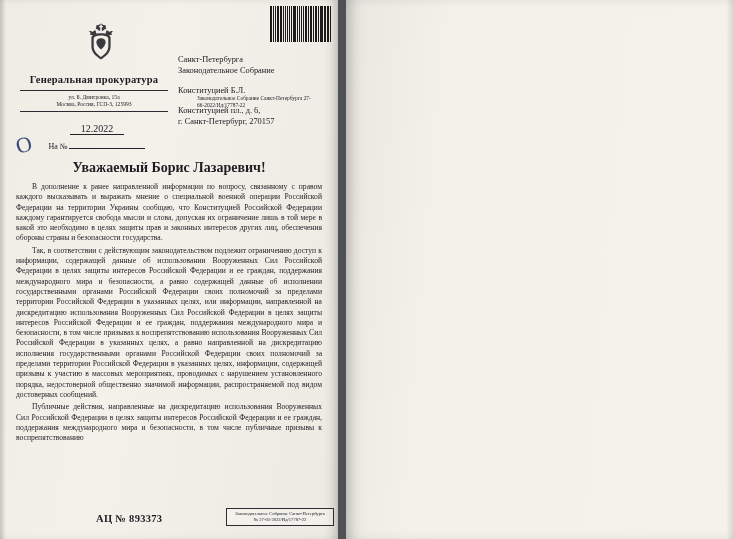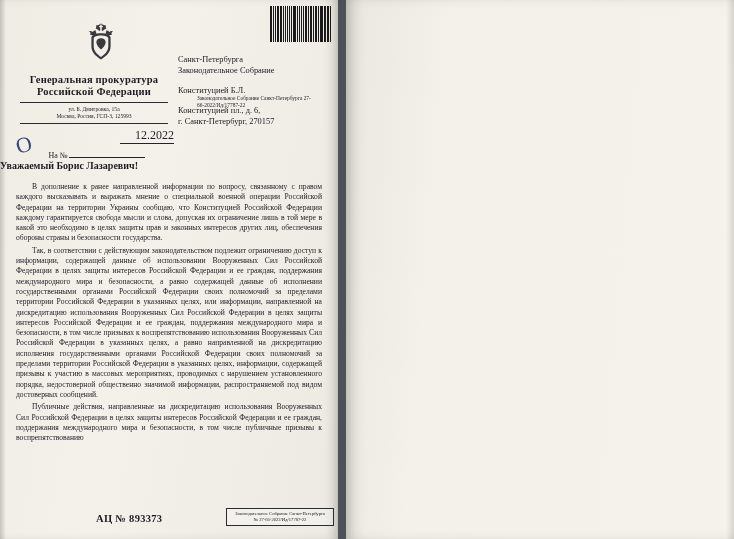--- a/index.html
+++ b/index.html
@@ -98,24 +98,24 @@
     line-height: 7px;
     color: #24242c;
   }
   .lh-rule2 {
     margin: 3px auto;
     width: 148px;
     height: 1px;
     background: #2b2b33;
   }
   .lh-date {
-    margin-top: 4px;
-    font-size: 12px;
+    margin-top: 11px;
+    font-size: 10px;
     color: #1d1d25;
-    text-align: right;
+    text-align: center;
     padding-left: 6px;
     position: relative;
   }
   .lh-date .underline {
     display: inline-block;
     border-bottom: 1px solid #23232b;
     min-width: 54px;
   }
   .lh-date2 {
     margin-top: 7px;
@@ -152,21 +152,22 @@
   }
   .addressee .ln { display: block; }
   .addressee .sp { margin-top: 9px; display: block; }
 
   
   .greeting {
     position: absolute;
     left: 0;
     right: 0;
     top: 160px;
-    font-size: 10px;
+    text-align: center;
+    font-size: 14px;
     font-weight: bold;
     color: #1b1b22;
   }
 
   
   .body-left {
     position: absolute;
     left: 16px;
     top: 182px;
     width: 306px;
@@ -275,21 +276,20 @@
         <path fill="currentColor" d="M29.4 9.2c-1.6-.5-3.1-.2-4.2.7-.8-1-1.9-1.5-3.1-1.4.3 1.1 0 2.2-.8 3 1.3.5 2.2 1.4 2.6 2.5 1.2-.9 2.6-1.2 4-.9-.6-1.2-.5-2.6.5-3.6z"></path>
         <path fill="currentColor" d="M17 11.2c5.4 0 9.6 1.8 9.6 4.6v8.7c0 5.6-4.4 9.8-9.6 12.9-5.2-3.1-9.6-7.3-9.6-12.9v-8.7c0-2.8 4.2-4.6 9.6-4.6z"></path>
         <path fill="#f2efe8" d="M17 13.4c-4 0-7.3 1.2-7.3 2.9v8.2c0 4.4 3.5 7.9 7.3 10.4 3.8-2.5 7.3-6 7.3-10.4v-8.2c0-1.7-3.3-2.9-7.3-2.9z"></path>
         <path fill="currentColor" d="M17 16.3c2.6 0 4.6 1.6 4.6 4 0 2.9-2.4 5.3-4.6 7.2-2.2-1.9-4.6-4.3-4.6-7.2 0-2.4 2-4 4.6-4z"></path>
       </svg>
     </div>
 
     <div class="lh">
       <div class="lh-title">
         <div>Генеральная прокуратура</div>
-        <div>Российской Федерации</div>
       </div>
       <div class="lh-rule"></div>
       <div class="lh-addr">
         <div>ул. Б. Дмитровка, 15а</div>
         <div>Москва, Россия, ГСП-3, 125993</div>
       </div>
       <div class="lh-rule2"></div>
       <div class="lh-date">
         <span class="underline">12.2022</span>
       </div>

